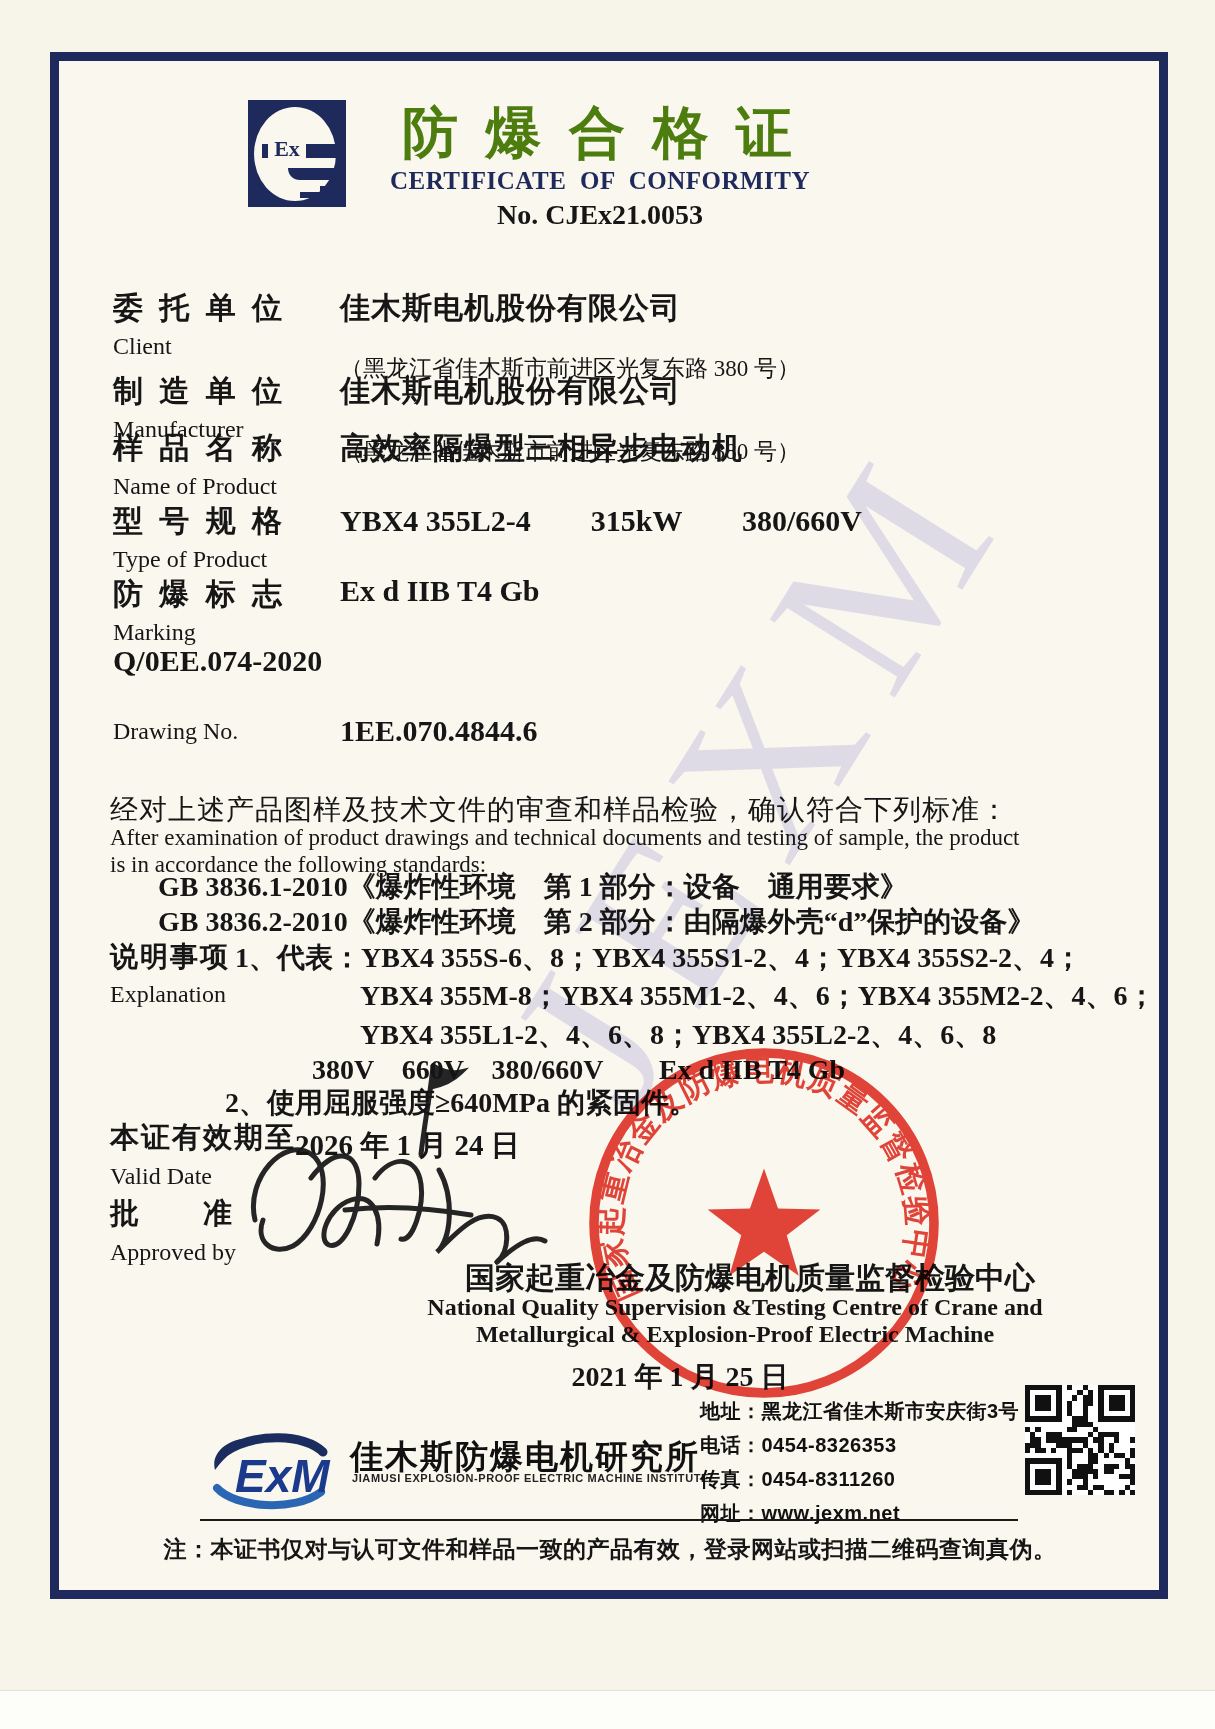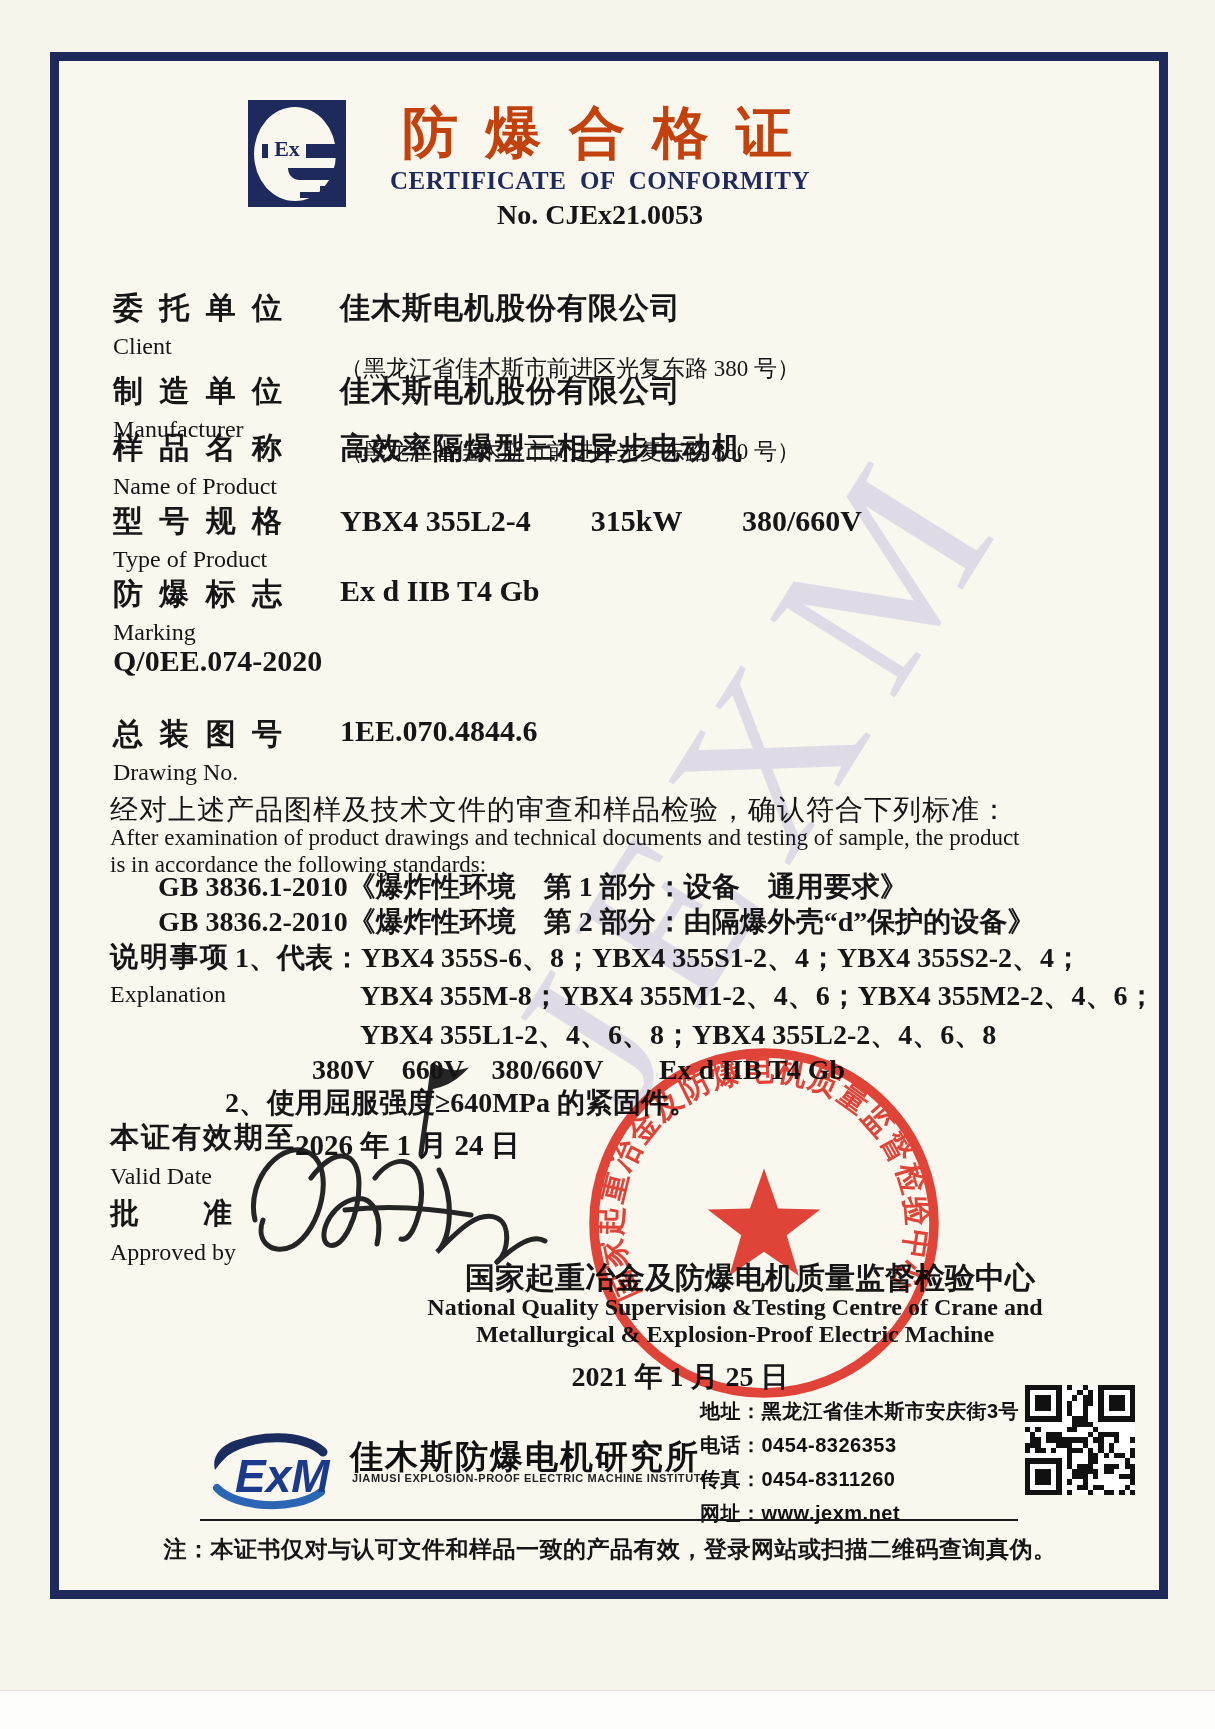--- a/index.html
+++ b/index.html
@@ -5,21 +5,21 @@
   html,body{margin:0;padding:0;}
   body{font-family:"Liberation Sans",sans-serif;background:#e9e6dc;}
   .page{position:relative;width:1215px;height:1729px;background:#f7f4e9;overflow:hidden;}
   .frame{position:absolute;left:50px;top:52px;width:1100px;height:1529px;border:9px solid #1f2a5c;background:#faf7ee;}
   .abs{position:absolute;}
   
   .watermark{position:absolute;left:330px;top:330px;width:740px;height:760px;display:flex;align-items:center;justify-content:center;transform:rotate(-58deg);pointer-events:none;z-index:0;}
   .watermark span{font-size:225px;font-weight:400;letter-spacing:34px;color:rgba(186,181,219,0.42);font-family:"Liberation Serif",serif;}
   
   .logo{left:248px;top:100px;width:98px;height:107px;z-index:2;}
-  .title{left:350px;top:96px;width:500px;text-align:center;font-size:56px;font-weight:bold;color:#c2410c;letter-spacing:6px;z-index:2;}
+  .title{left:350px;top:96px;width:500px;text-align:center;font-size:56px;font-weight:bold;color:#4d7c0f;letter-spacing:6px;z-index:2;}
   .subtitle{left:350px;top:167px;width:500px;text-align:center;font-family:"Liberation Serif",serif;font-size:25px;font-weight:bold;color:#1f2a5c;letter-spacing:0.5px;word-spacing:7px;z-index:2;}
   .certno{left:350px;top:199px;width:500px;text-align:center;font-family:"Liberation Serif",serif;font-size:28px;font-weight:600;color:#161616;z-index:2;}
   
   .row{position:absolute;left:113px;display:flex;width:980px;z-index:2;}
   .flabel{flex:0 0 227px;}
   .flabel .cn{font-size:30px;font-weight:bold;color:#161616;letter-spacing:4px;}
   .flabel .en{font-family:"Liberation Serif",serif;font-size:24px;color:#161616;margin-top:4px;}
   .fvalue .v{font-family:"Liberation Serif",serif;font-size:30px;font-weight:bold;color:#161616;}
   .fvalue .v.cjk{font-family:"Liberation Sans",sans-serif;font-size:30px;letter-spacing:1px;}
   .fvalue .vnote{font-family:"Liberation Serif",serif;font-size:23px;color:#161616;margin-top:24px;}
@@ -117,21 +117,20 @@
         <div class="v">Ex d IIB T4 Gb</div>
       </div>
   </div>
   <div class="row" style="top:644px">
     <div class="fvalue">
         <div class="v">Q/0EE.074-2020</div>
       </div>
   </div>
   <div class="row" style="top:714px">
     <div class="flabel">
-        <div class="cn">总 装 图 号</div>
         <div class="en">Drawing No.</div>
       </div>
     <div class="fvalue">
         <div class="v">1EE.070.4844.6</div>
       </div>
   </div>
 
   <div class="abs stmt-cn">经对上述产品图样及技术文件的审查和样品检验，确认符合下列标准：</div>
   <div class="abs stmt-en">
     <div>After examination of product drawings and technical documents and testing of sample, the product</div>

